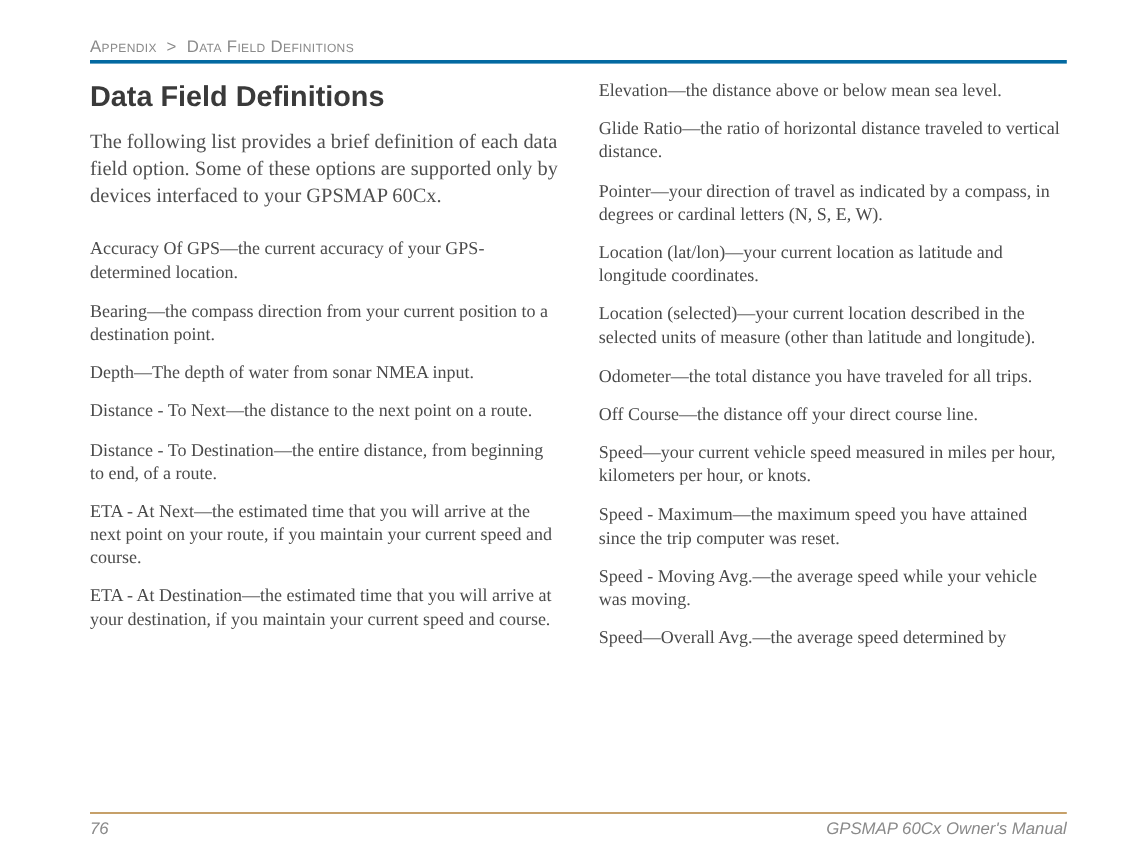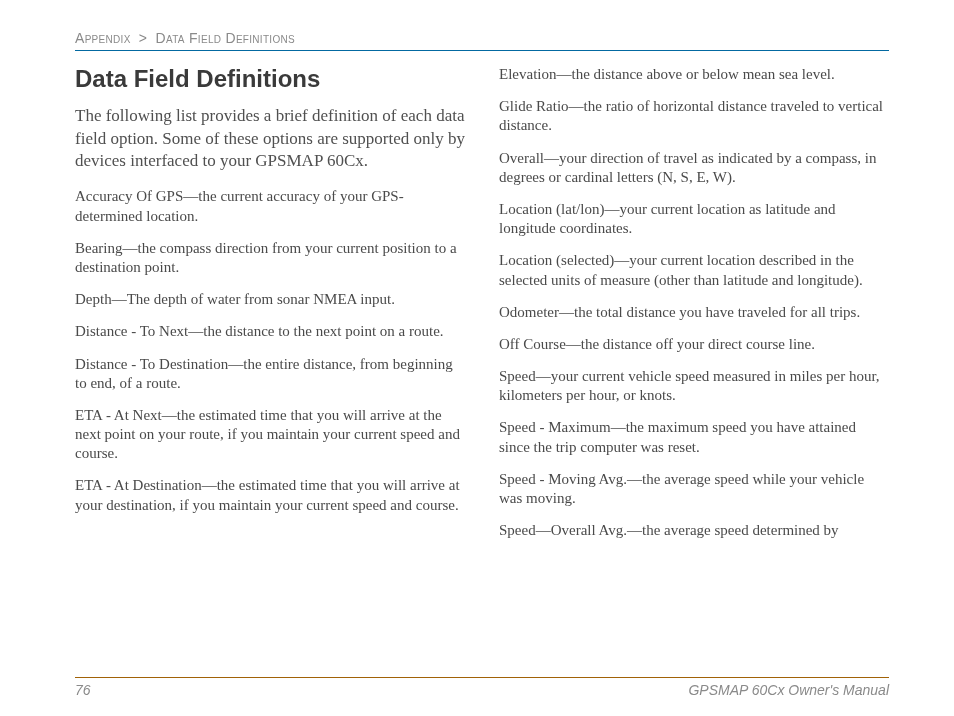--- a/index.html
+++ b/index.html
@@ -19,42 +19,42 @@
     display: flex;
     flex-direction: column;
   }
   .breadcrumb {
     font-family: Arial, Helvetica, sans-serif;
     font-variant: small-caps;
     font-size: 14px;
     color: #8a8a8a;
     letter-spacing: 0.3px;
     padding-bottom: 4px;
-    border-bottom: 1px solid #0369a1;
+    border-bottom: 3px solid #0369a1;
   }
   .breadcrumb .sep { margin: 0 4px; }
   .content {
     flex: 1 1 auto;
     column-count: 2;
     column-gap: 34px;
     padding-top: 14px;
   }
   h1.title {
     font-family: Arial, Helvetica, sans-serif;
     font-weight: 700;
     font-size: 24px;
     color: #3a3a3a;
     margin: 0 0 12px 0;
     line-height: 1.15;
   }
   p.intro {
     font-size: 17px;
     line-height: 1.35;
     color: #505050;
-    margin: 0 0 14px 0;
+    margin: 0 0 24px 0;
   }
   p.def {
     font-size: 15px;
     line-height: 1.28;
     color: #4a4a4a;
     margin: 0 0 13px 0;
     break-inside: avoid;
   }
   p.def .term { font-weight: 400; text-align: center; }
   .footer {
@@ -92,21 +92,21 @@
     <div id="defs-container">
         <p class="def"><span class="term">Accuracy Of GPS</span><span>—</span><span>the current accuracy of your GPS-determined location.</span></p>
         <p class="def"><span class="term">Bearing</span><span>—</span><span>the compass direction from your current position to a destination point.</span></p>
         <p class="def"><span class="term">Depth</span><span>—</span><span>The depth of water from sonar NMEA input.</span></p>
         <p class="def"><span class="term">Distance  - To Next</span><span>—</span><span>the distance to the next point on a route.</span></p>
         <p class="def"><span class="term">Distance -  To Destination</span><span>—</span><span>the entire distance, from beginning to end, of a route.</span></p>
         <p class="def"><span class="term">ETA -  At Next</span><span>—</span><span>the estimated time that you will arrive at the next point on your route, if you maintain your current speed and course.</span></p>
         <p class="def"><span class="term">ETA -  At Destination</span><span>—</span><span>the estimated time that you will arrive at your destination, if you maintain your current speed and course.</span></p>
         <p class="def"><span class="term">Elevation</span><span>—</span><span>the distance above or below mean sea level.</span></p>
         <p class="def"><span class="term">Glide Ratio</span><span>—</span><span>the ratio of horizontal distance traveled to vertical distance.</span></p>
-        <p class="def"><span class="term">Overall</span><span>—</span><span>your direction of travel as indicated by a compass, in degrees or cardinal letters (N, S, E, W).</span></p>
+        <p class="def"><span class="term">Pointer</span><span>—</span><span>your direction of travel as indicated by a compass, in degrees or cardinal letters (N, S, E, W).</span></p>
         <p class="def"><span class="term">Location (lat/lon)</span><span>—</span><span>your current location as latitude and longitude coordinates.</span></p>
         <p class="def"><span class="term">Location (selected)</span><span>—</span><span>your current location described in the selected units of measure (other than latitude and longitude).</span></p>
         <p class="def"><span class="term">Odometer</span><span>—</span><span>the total distance you have traveled for all trips.</span></p>
         <p class="def"><span class="term">Off Course</span><span>—</span><span>the distance off your direct course line.</span></p>
         <p class="def"><span class="term">Speed</span><span>—</span><span>your current vehicle speed measured in miles per hour, kilometers per hour, or knots.</span></p>
         <p class="def"><span class="term">Speed</span><span> - </span><span class="term">Maximum</span><span>—</span><span>the maximum speed you have attained since the trip computer was reset.</span></p>
         <p class="def"><span class="term">Speed</span><span> - </span><span class="term">Moving Avg.</span><span>—</span><span>the average speed while your vehicle was moving.</span></p>
         <p class="def"><span class="term">Speed</span><span>—</span><span class="term">Overall Avg</span><span>.—</span><span>the average speed determined by</span></p>
       </div>
   </div>

